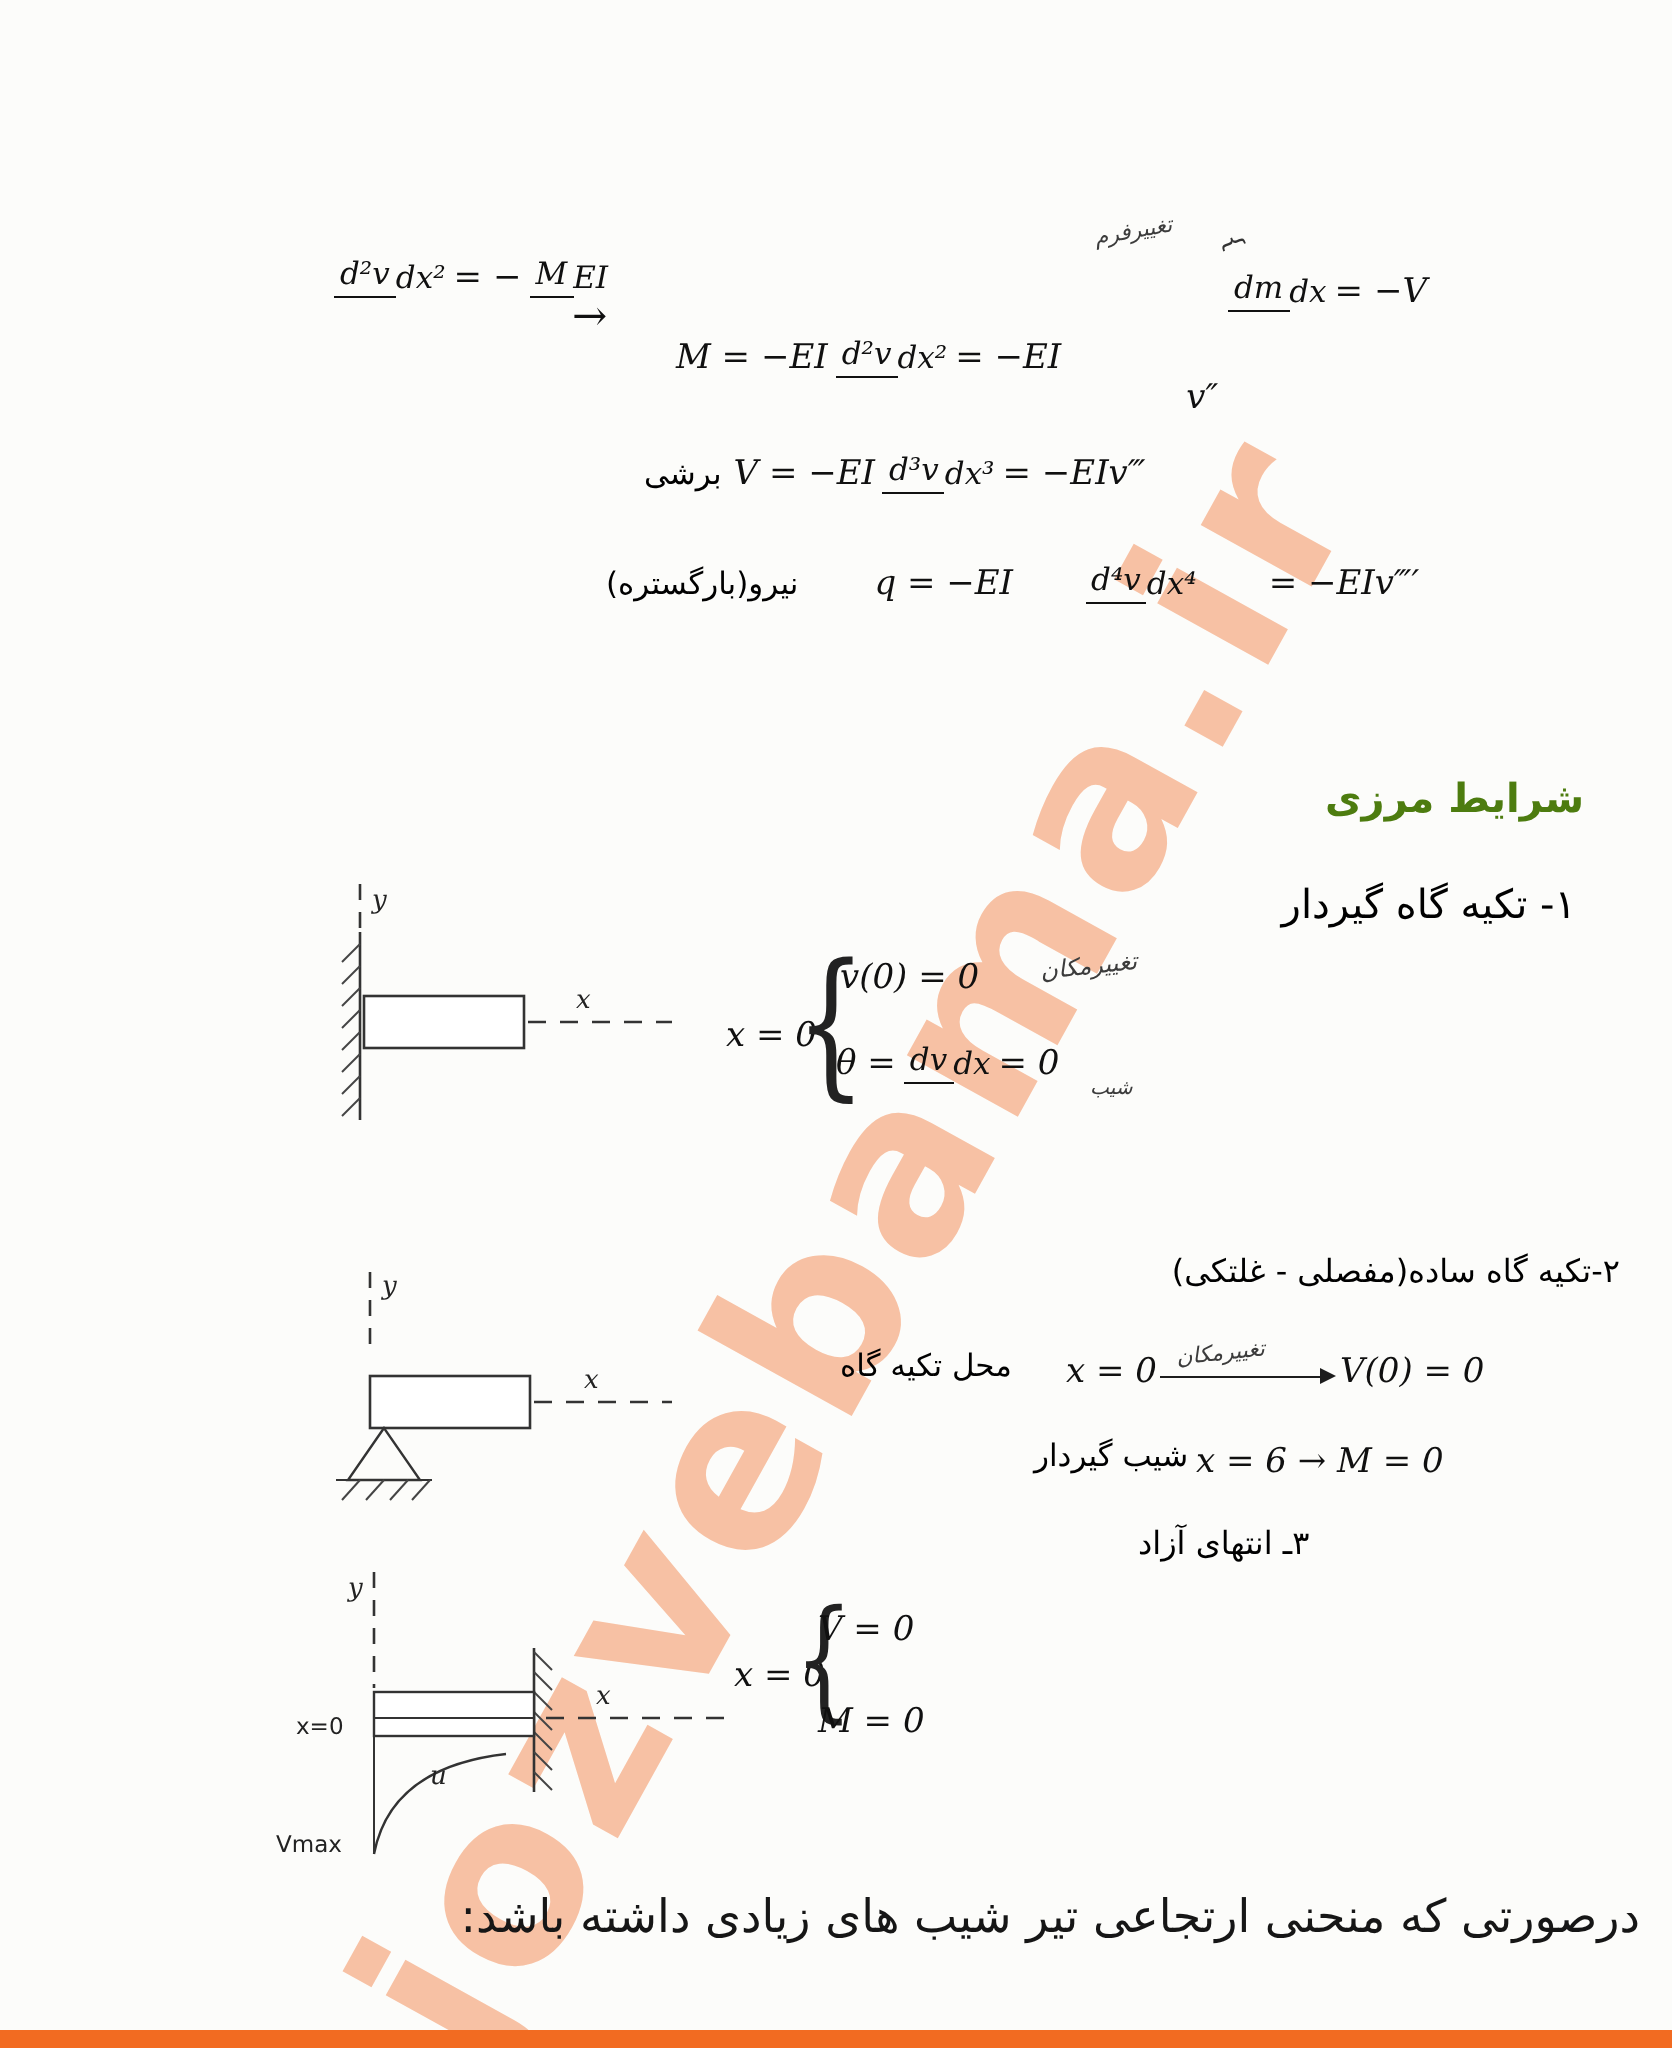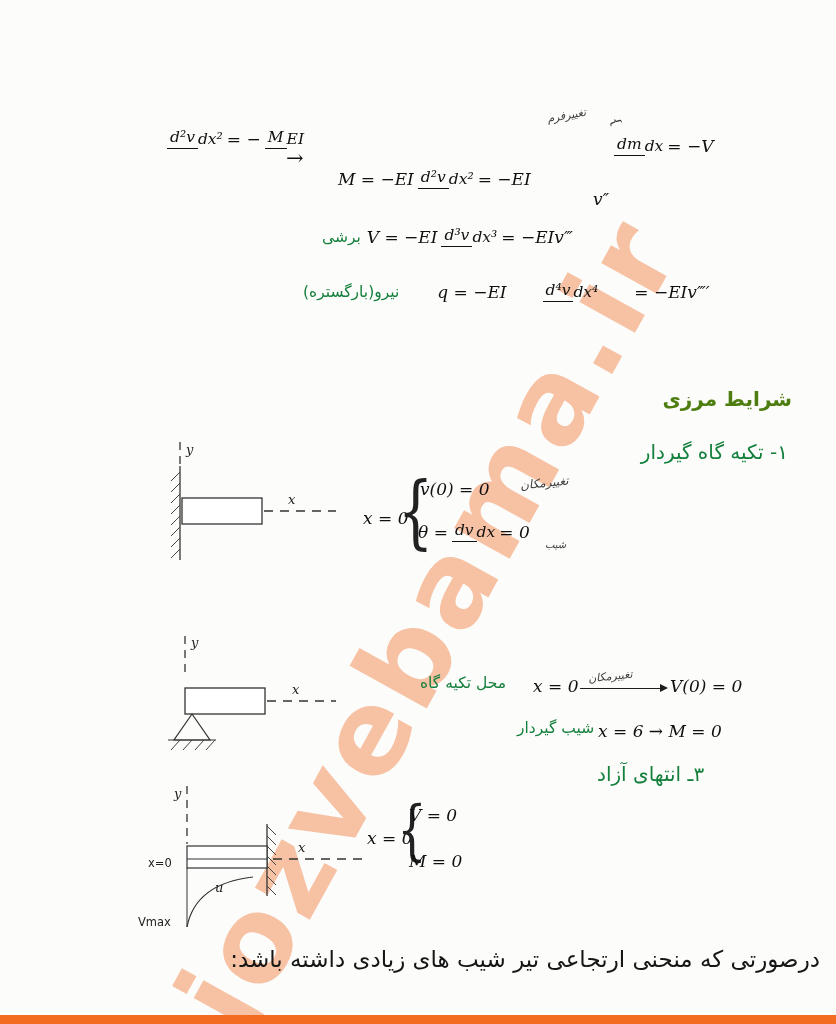--- a/index.html
+++ b/index.html
@@ -6,21 +6,21 @@
   .sheet{position:relative;width:836px;height:1024px;margin:0 auto;background:#fcfcfa;overflow:hidden;
          font-family:"DejaVu Sans",sans-serif;}
   
   .math{position:absolute;display:flex;align-items:center;font-family:"DejaVu Serif","Liberation Serif",serif;
         font-style:italic;font-size:17px;color:#101010;direction:ltr;white-space:nowrap;}
   .math span{white-space:pre;}
   .frac{display:inline-flex;align-items:center;line-height:1.1;margin:0 4px;font-size:15.5px;}
   .frac .num{border-bottom:1.2px solid #111;padding:0 3px 1px;}
   .frac .den{padding-top:1px;}
   
-  .fa{position:absolute;direction:rtl;color:#15803d;white-space:nowrap;font-family:"DejaVu Sans",sans-serif;}
+  .fa{position:absolute;direction:rtl;color:#000000;white-space:nowrap;font-family:"DejaVu Sans",sans-serif;}
   .hw{font-family:"DejaVu Sans",sans-serif;font-size:11px;font-style:italic;color:#3c3c3c;direction:rtl;white-space:nowrap;}
   .brace{position:absolute;font-family:"DejaVu Serif",serif;font-style:normal;font-weight:300;color:#222;
          transform:scaleX(.7);line-height:.9;}
   .note-abs{position:absolute;}
   .vwrap{position:relative;margin-left:30px;}
   .vwrap .note-abs{top:-20px;left:-14px;transform:rotate(-10deg);}
   .vwrap .mini-brace{position:absolute;top:-15px;right:-11px;font-size:13px;font-style:normal;
                      transform:rotate(70deg);color:#333;}
   
   .longarrow{position:absolute;}
@@ -131,20 +131,21 @@
       <span>θ =</span>
       <span class="frac">
         <span class="num">dv</span>
         <span class="den">dx</span>
       </span>
       <span>= 0</span>
     </div>
     <div class="hw note-abs" style="left:183px;top:69px;font-size:10px;">شیب</div>
   </div>
 
+  <div class="fa" style="right:26px;top:626px;font-size:16px;">۲-تکیه گاه ساده(مفصلی - غلتکی)</div>
 
   <svg style="left:140px;top:632px;" width="200" height="125">
     <line x1="45" y1="4" x2="45" y2="40" stroke="#333" stroke-width="1.3" stroke-dasharray="8 6"></line>
     <text x="51" y="15">y</text>
     <rect x="45" y="56" width="80" height="26" fill="#fff" stroke="#333" stroke-width="1.3"></rect>
     <line x1="127" y1="69" x2="196" y2="69" stroke="#333" stroke-width="1.3" stroke-dasharray="9 7"></line>
     <text x="152" y="62">x</text>
     <polygon points="52,82 34,108 70,108" fill="none" stroke="#333" stroke-width="1.2"></polygon>
     <line x1="28" y1="108" x2="76" y2="108" stroke="#333" stroke-width="1.1"></line>
     <g stroke="#444" stroke-width="1">
@@ -160,21 +161,21 @@
   <div class="longarrow" style="left:580px;top:664px;width:88px;height:30px;">
     <span class="hw" style="position:absolute;left:8px;top:6px;transform:rotate(-6deg);">تغییرمکان</span>
     <span class="shaft"></span>
     <span class="arrowhead"></span>
   </div>
   <div class="math" style="left:670px;top:676px;">V(0) = 0</div>
 
   <div class="fa" style="left:517px;top:719px;font-size:15.5px;">شیب گیردار</div>
   <div class="math" style="left:598px;top:721px;">x = 6 → M = 0</div>
 
-  <div class="fa" style="left:597px;top:762px;font-size:20px;">۳ـ انتهای آزاد</div>
+  <div class="fa" style="left:569px;top:762px;font-size:16px;">۳ـ انتهای آزاد</div>
 
   <div style="position:absolute;left:365px;top:798px;width:160px;height:90px;">
     <div class="math" style="left:2px;top:30px;">x = 0</div>
     <div class="brace" style="left:26px;top:2px;font-size:66px;">{</div>
     <div class="math" style="left:44px;top:7px;">V = 0</div>
     <div class="math" style="left:44px;top:53px;">M = 0</div>
   </div>
 
   <svg style="left:130px;top:780px;" width="245" height="158">
     <text x="44" y="18">y</text>

